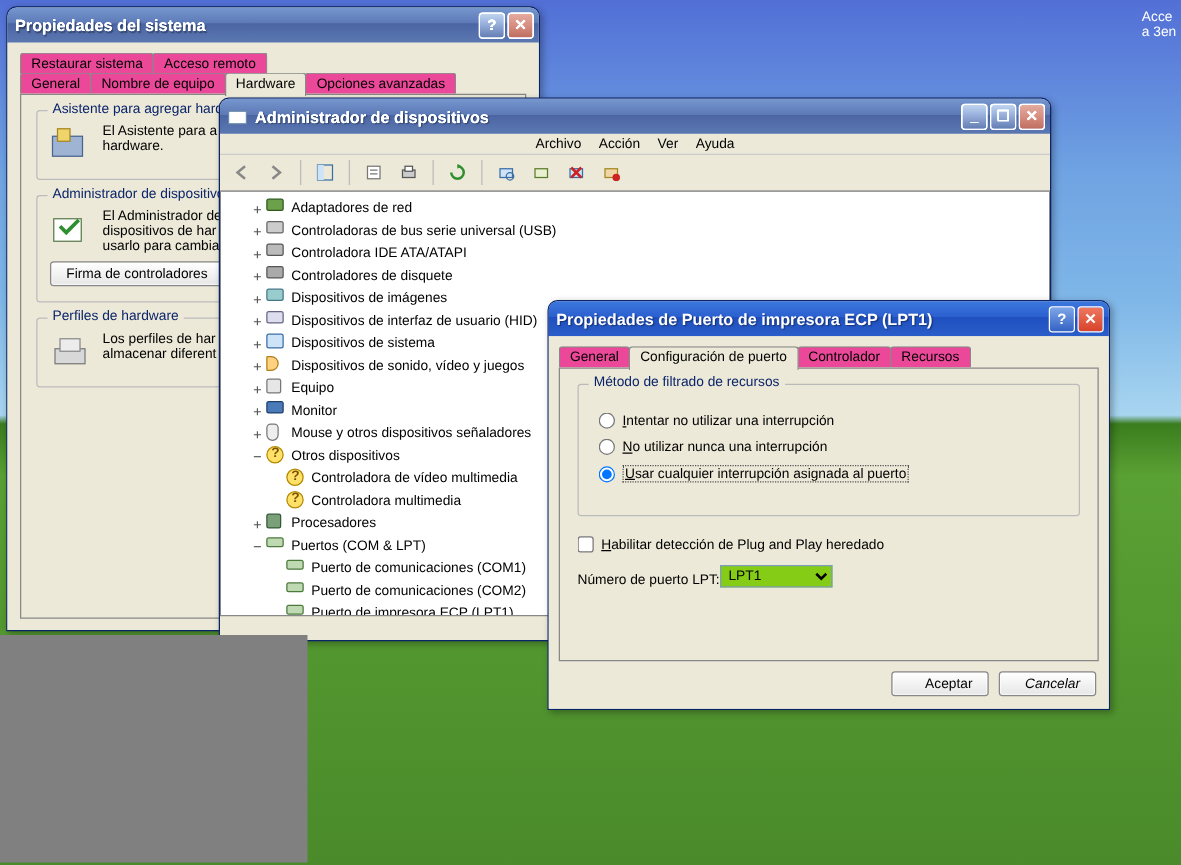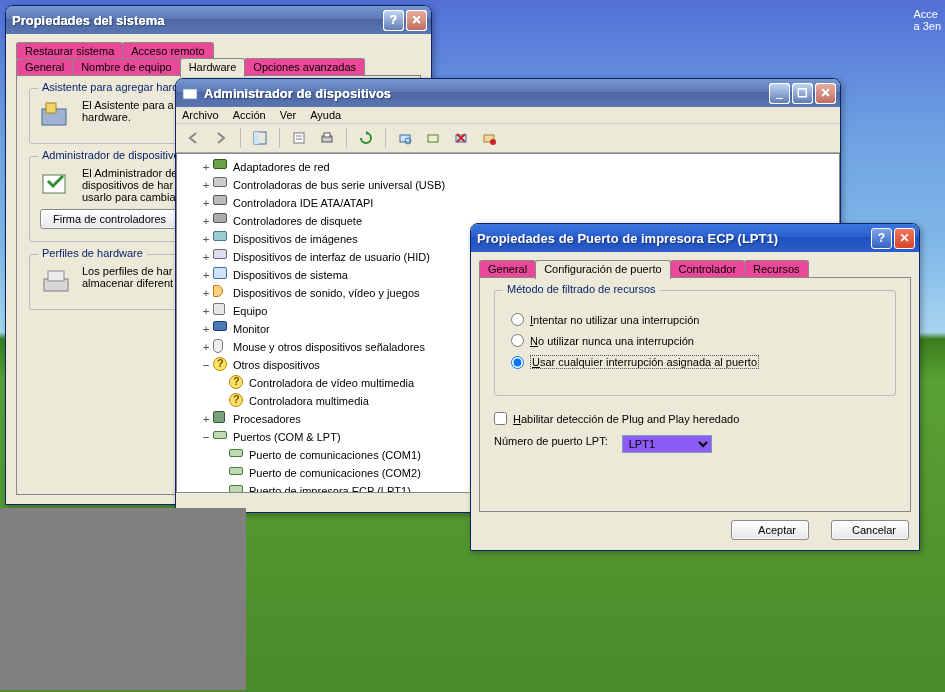--- a/index.html
+++ b/index.html
@@ -90,52 +90,52 @@
   .xpbtn {
     background: linear-gradient(to bottom, #fff, #e6e6e6);
     border:1px solid #888; border-radius:3px;
     padding:3px 12px; font-size:11px; cursor:pointer;
     box-shadow: inset 0 0 0 1px rgba(255,255,255,0.6);
     text-align: right;
   }
 
   
   #win-devmgr { left:175px; top:78px; width:666px; height:435px; }
-  #win-devmgr .menubar { background:#ece9d8; padding:2px 6px; display:flex; gap:14px; font-size:11px; border-bottom:1px solid #ccc; }
+  #win-devmgr .menubar { background:#ece9d8; padding:2px 6px; display:flex; gap:14px; font-size:11px; border-bottom:1px solid #ccc;justify-content:center; }
   #win-devmgr .menubar span { cursor:pointer; }
   #win-devmgr .toolbar {
     background:#ece9d8; padding:3px 6px; display:flex; align-items:center; gap:6px;
     border-bottom:1px solid #aaa;
   }
   .tbtn { width:22px; height:22px; display:flex; align-items:center; justify-content:center; border:1px solid transparent; border-radius:2px; cursor:pointer; }
   .tsep { width:1px; height:20px; background:#bbb; margin:0 2px; }
   .tree {
     background:#fff; border:1px solid #888;
     height: 340px; overflow:auto; padding:4px 6px;
     font-size:11px;
   }
   .node { white-space:nowrap; padding:1px 0; display:flex; align-items:center; }
   .node .exp { width:10px; text-align:center; color:#555; font-family:monospace; margin-right:2px; cursor:pointer; }
   .node .nicn { width:16px; height:16px; margin-right:4px; display:inline-block; }
   .indent1 { padding-left: 18px; }
   .indent2 { padding-left: 46px; }
 
   
-  #win-portprops { left:438px; top:223px; width:450px; height:328px;margin-left:32px; }
+  #win-portprops { left:438px; top:240px; width:450px; height:328px; }
   #win-portprops .client { height:calc(100% - 28px); padding:8px 8px 8px 8px; display:flex; flex-direction:column; }
   #win-portprops .tabrow { margin-bottom:0; }
   #win-portprops .tabpanel2 {
     border:1px solid #888; background:#ece9d8; flex:1;
     padding:12px 14px;
   }
-  .dlgbtns { display:flex; justify-content:flex-end; gap:22px; padding:8px 2px 2px 0; }
+  .dlgbtns { display:flex; justify-content:flex-end; gap:8px; padding:8px 2px 2px 0; }
   .radio, .check { display:flex; align-items:center; gap:6px; margin:8px 0; font-size:11px; }
   .radio input, .check input { margin:0; }
   label u { text-decoration: underline; }
-  select.xp { font-size:11px; border:1px solid #7f9db9; background:#8b5cf6; padding:1px 2px; }
+  select.xp { font-size:11px; border:1px solid #7f9db9; background:#84cc16; padding:1px 2px; }
 
   
   .graybox { position:absolute; left:0; top:508px; width:246px; height:182px; background:#808080; }
 
   
   .dv { display:inline-block; border-radius:2px; }
   .dv-net { width:14px; height:10px; background:#6ca04a; border:1px solid #2d5a1b; }
   .dv-usb { width:14px; height:10px; background:#ccc; border:1px solid #666; }
   .dv-ide { width:14px; height:10px; background:#bbb; border:1px solid #555; }
   .dv-fdd { width:14px; height:10px; background:#aaa; border:1px solid #555; }
@@ -430,25 +430,25 @@
         </label>
         <label class="radio">
           <input type="radio" name="irq" checked="" style="">
           <span style="border:1px dotted #555; padding:0 1px;"><u>U</u><span>sar cualquier interrupción asignada al puerto</span></span>
         </label>
       </div>
       <label class="check">
         <input type="checkbox" style="">
         <span><u>H</u><span>abilitar detección de Plug and Play heredado</span></span>
       </label>
-      <div style="display:flex; align-items:flex-start; gap:14px; margin-top:10px;">
+      <div style="display:flex; align-items:flex-end; margin-top:10px;">
         <span>Número de puerto LPT:</span>
         <select class="xp" id="portsel" style="width:90px;"><option>LPT1</option><option>LPT2</option><option>LPT3</option></select>
       </div>
     </div>
     <div class="dlgbtns">
       <button class="xpbtn" style="min-width:78px;">Aceptar</button>
-      <button class="xpbtn" style="min-width:78px;">Cancelar</button>
+      <button class="xpbtn" style="min-width:78px;font-style:italic;">Cancelar</button>
     </div>
   </div>
 </div>
 
 <div class="graybox"></div>
 
 </body></html>

